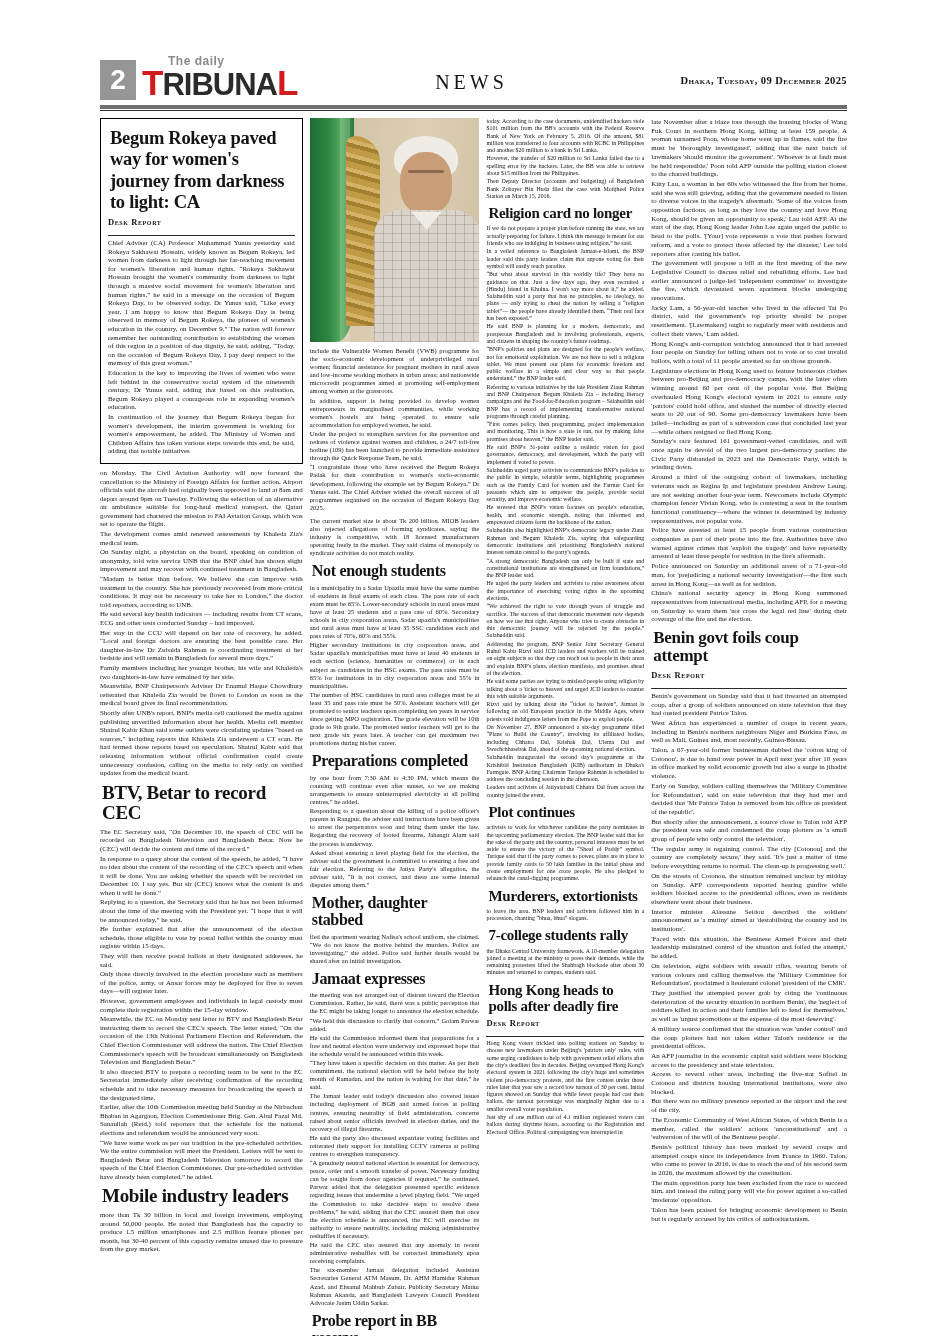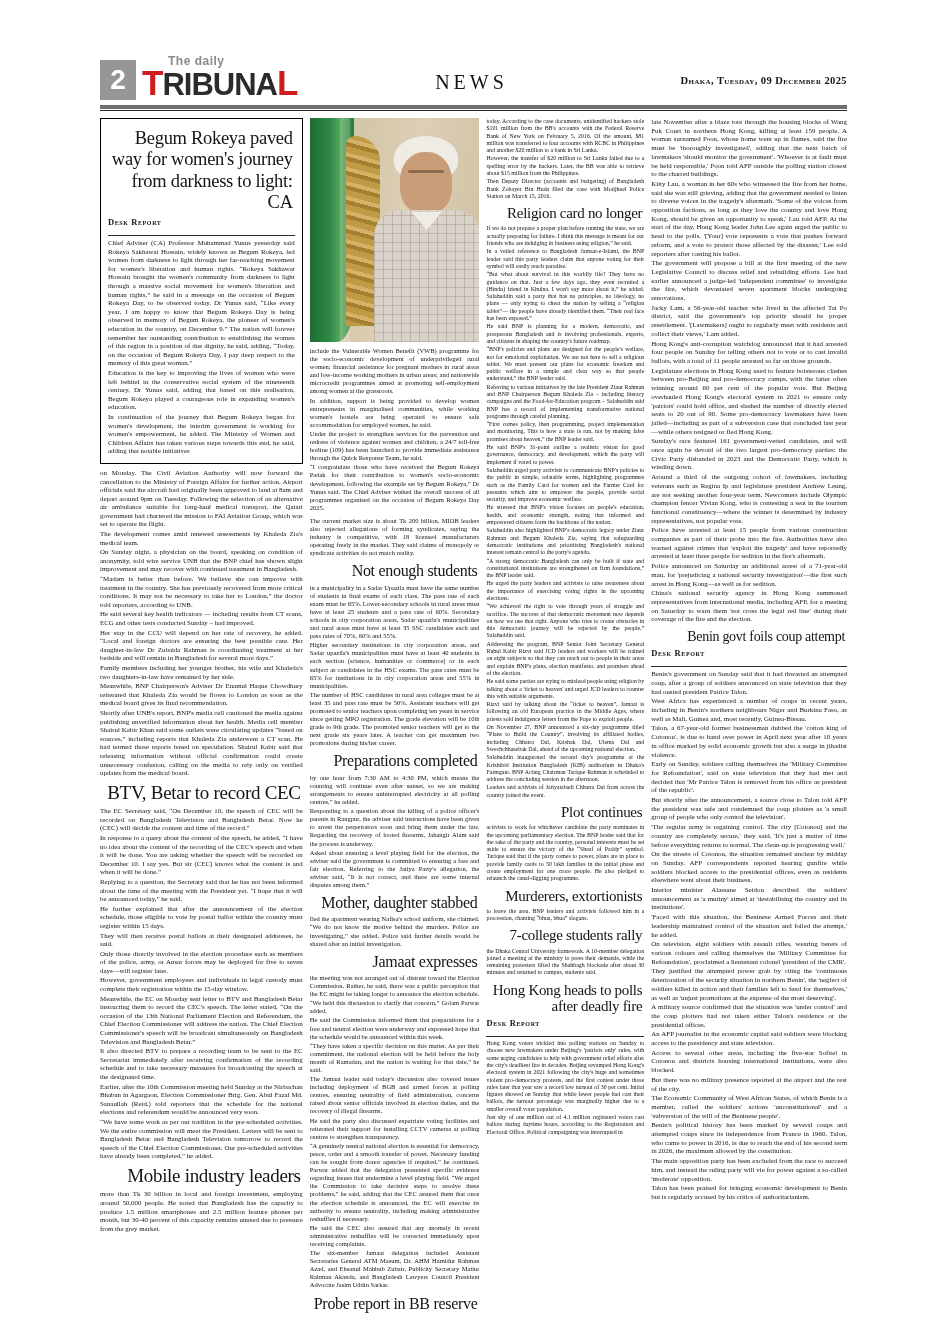--- a/index.html
+++ b/index.html
@@ -21,25 +21,25 @@
   .header-rule{height:4px;background:#6f6f6f;margin-top:3px;}
   .thin-rule{height:1px;background:#2d2d2d;margin-top:1px;}
   
   .content{display:flex;gap:7px;margin-top:7px;align-items:flex-start;}
   .col{overflow:hidden;}
   .col-1{width:203px;}
   .col-2{width:170px;}
   .col-3{width:158px;}
   .col-4{width:196px;}
   .block{margin-bottom:5px;}
-  .headline{text-align:right;font-weight:normal;line-height:1.08;margin:4px 2px 4px 2px;letter-spacing:-.3px;}
+  .headline{text-align:left;font-weight:bold;line-height:1.08;margin:4px 2px 4px 2px;letter-spacing:-.3px;}
   .col-1 .headline{font-size:19px;}
   .col-2 .headline{font-size:16px;}
   .col-3 .headline{font-size:15px;}
-  .col-4 .headline{font-size:14px;}
+  .col-4 .headline{font-size:17px;}
   .byline{font-size:8.5px;font-weight:bold;font-variant:small-caps;letter-spacing:.6px;
           border-bottom:1px solid #2a2a2a;padding-bottom:8px;margin:2px 0 3px 0;}
   .body p{margin:0 0 1px 0;text-align:justify;}
   .col-1 .body p{font-size:6.9px;line-height:8.6px;}
   .col-2 .body p{font-size:6.5px;line-height:8.1px;}
   .col-3 .body p{font-size:5.9px;line-height:7.3px;}
   .col-4 .body p{font-size:6.9px;line-height:8.7px;}
   .box{border:1.5px solid #000;padding:5px 7px 6px 7px;}
   .box .headline{font-size:18.5px;line-height:1.15;}
   

